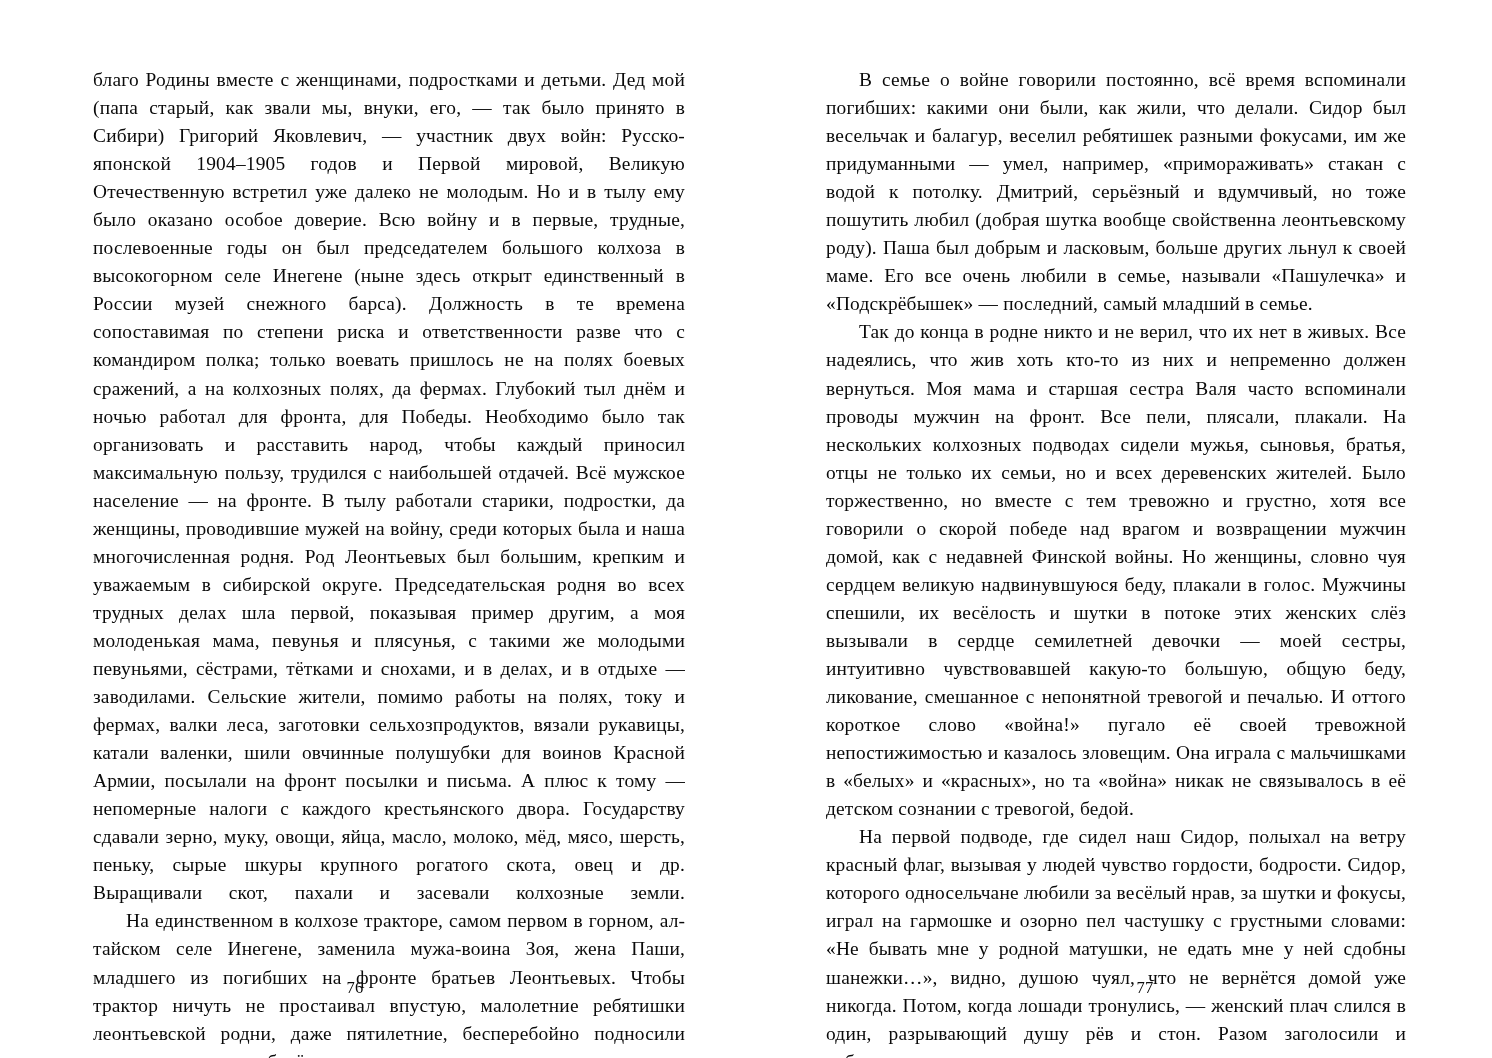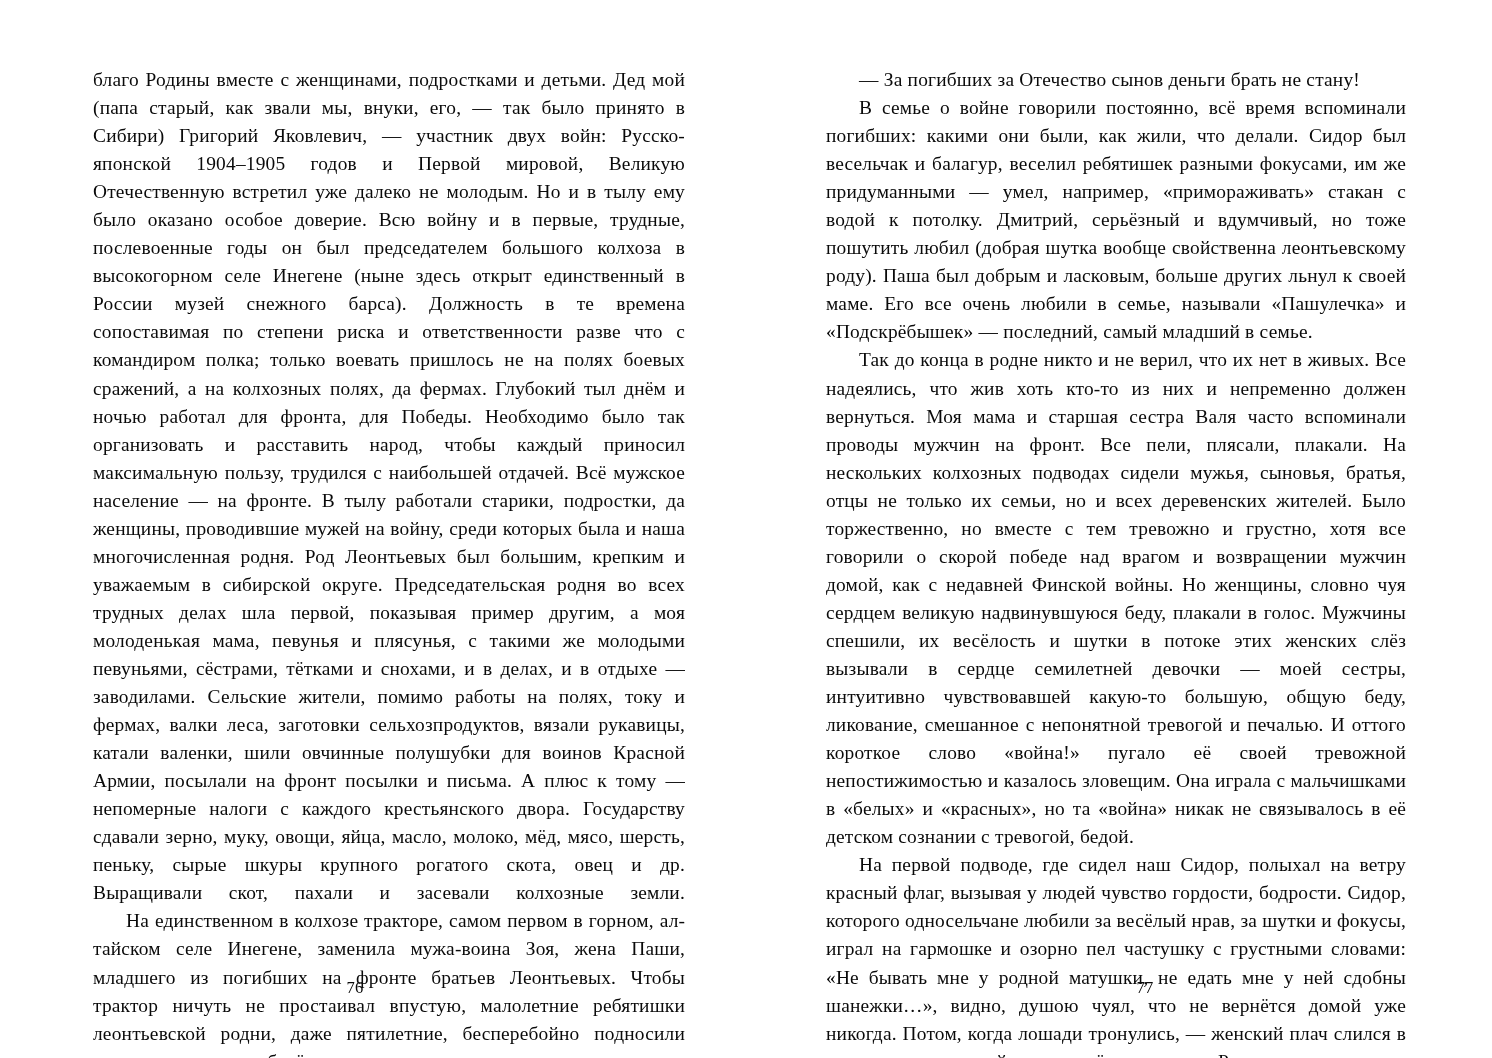--- a/index.html
+++ b/index.html
@@ -103,21 +103,20 @@
     <div class="text-block">
       <p class="para continued runs-over">благо Родины вместе с женщинами, подростками и детьми. Дед мой (папа старый, как звали мы, внуки, его, — так было принято в Сибири) Григорий Яковлевич, — участник двух войн: Русско-японской 1904–1905 годов и Первой мировой, Великую Отечественную встретил уже далеко не молодым. Но и в тылу ему было оказано особое доверие. Всю войну и в первые, трудные, послевоенные годы он был председателем большого колхоза в высокогорном селе Инегене (ныне здесь открыт единственный в России музей снежного барса). Должность в те времена сопоставимая по степени риска и ответственности разве что с командиром полка; только воевать пришлось не на полях боевых сражений, а на колхозных полях, да фермах. Глубокий тыл днём и ночью работал для фронта, для Победы. Необходимо было так организовать и расставить народ, чтобы каждый приносил максимальную пользу, трудился с наибольшей отдачей. Всё мужское население — на фронте. В тылу работали старики, подростки, да женщины, проводившие мужей на войну, среди которых была и наша многочисленная родня. Род Леонтьевых был большим, крепким и ува­жаемым в сибирской округе. Председательская родня во всех трудных делах шла первой, показывая пример другим, а моя молоденькая мама, певунья и плясунья, с такими же молодыми певуньями, сёстрами, тётками и снохами, и в делах, и в отдыхе — заводилами. Сельские жители, помимо работы на полях, току и фермах, валки леса, заготовки сельхозпродук­тов, вязали рукавицы, катали валенки, шили овчинные полушубки для воинов Красной Армии, посылали на фронт посылки и письма. А плюс к тому — непомерные налоги с каждого крестьянского двора. Государ­ству сдавали зерно, муку, овощи, яйца, масло, молоко, мёд, мясо, шерсть, пеньку, сырые шкуры крупного рогатого скота, овец и др. Выращивали скот, пахали и засевали колхозные земли.</p>
       <p class="para indent runs-over">На единственном в колхозе тракторе, самом первом в горном, ал­тайском селе Инегене, заменила мужа-воина Зоя, жена Паши, младшего из погибших на фронте братьев Леонтьевых. Чтобы трактор ничуть не простаивал впустую, малолетние ребятишки леонтьевской родни, даже пятилетние, бесперебойно подносили сухие, коротенькие, берёзовые чурочки, которыми он протапливался. Сами же выискивали в лесу сухие берёзы, валили их, напиливали из них чурочки определённого размера, чтобы аккуратно помещались в топке трактора, закидывали в топку.</p>
 
     </div>
     <div class="folio">76</div>
   </div>
 
   <div class="page page-right">
     <div class="text-block">
-      <p class="para dash">— За погибших за Отечество сынов деньги брать не стану!</p>
       <p class="para indent">В семье о войне говорили постоянно, всё время вспоминали погибших: какими они были, как жили, что делали. Сидор был весельчак и балагур, веселил ребятишек разными фокусами, им же придуманными — умел, например, «примораживать» стакан с водой к потолку. Дмитрий, се­рьёзный и вдумчивый, но тоже пошутить любил (добрая шутка вообще свойственна леонтьевскому роду). Паша был добрым и ласковым, боль­ше других льнул к своей маме. Его все очень любили в семье, называли «Пашулечка» и «Подскрёбышек» — последний, самый младший в семье.</p>
       <p class="para indent">Так до конца в родне никто и не верил, что их нет в живых. Все надеялись, что жив хоть кто-то из них и непременно должен вернуться. Моя мама и старшая сестра Валя часто вспоминали проводы мужчин на фронт. Все пели, плясали, плакали. На нескольких колхозных подво­дах сидели мужья, сыновья, братья, отцы не только их семьи, но и всех деревенских жителей. Было торжественно, но вместе с тем тревожно и грустно, хотя все говорили о скорой победе над врагом и возвращении мужчин домой, как с недавней Финской войны. Но женщины, словно чуя сердцем великую надвинувшуюся беду, плакали в голос. Мужчины спешили, их весёлость и шутки в потоке этих женских слёз вызывали в сердце семилетней девочки — моей сестры, интуитивно чувствовавшей какую-то большую, общую беду, ликование, смешанное с непонятной тревогой и печалью. И оттого короткое слово «война!» пугало её своей тревожной непостижимостью и казалось зловещим. Она играла с маль­чишками в «белых» и «красных», но та «война» никак не связывалось в её детском сознании с тревогой, бедой.</p>
       <p class="para indent runs-over">На первой подводе, где сидел наш Сидор, полыхал на ветру красный флаг, вызывая у людей чувство гордости, бодрости. Сидор, которого односельчане любили за весёлый нрав, за шутки и фокусы, играл на гармошке и озорно пел частушку с грустными словами: «Не бывать мне у родной матушки, не едать мне у ней сдобны шанежки…», видно, душою чуял, что не вернётся домой уже никогда. Потом, когда лошади тронулись, — женский плач слился в один, разрывающий душу рёв и стон. Разом заголосили и ребятишки, цеплявшиеся за материнские подолы или сидевшие у них на руках. Стало как-то жутко. Сидор, яс­ноглазый, высокий, крепкий, жилистый, в шапке, лихо сдвинутой на бок, встал во весь рост под флагом, на подводе, рывком растянул меха гармошки и громко, бодро запел: «Ты добычи не дождёшься, чёрный ворон, я — не твой…» Песню подхватили мужчины на других подводах</p>
     </div>
     <div class="folio">77</div>
   </div>
 
 </div>
 
 </body></html>

